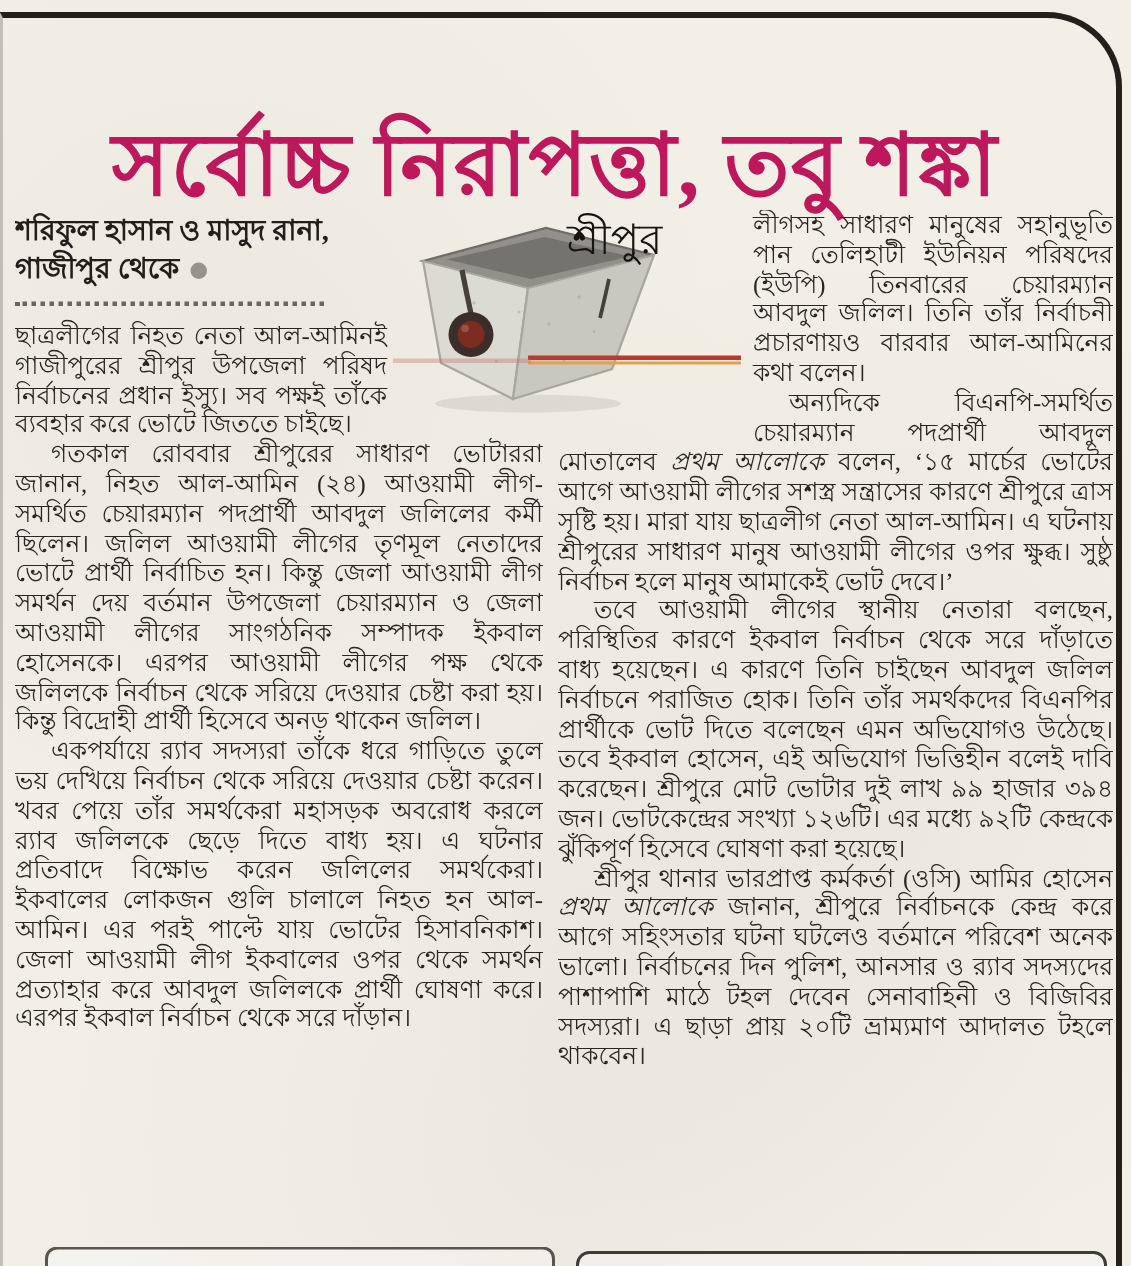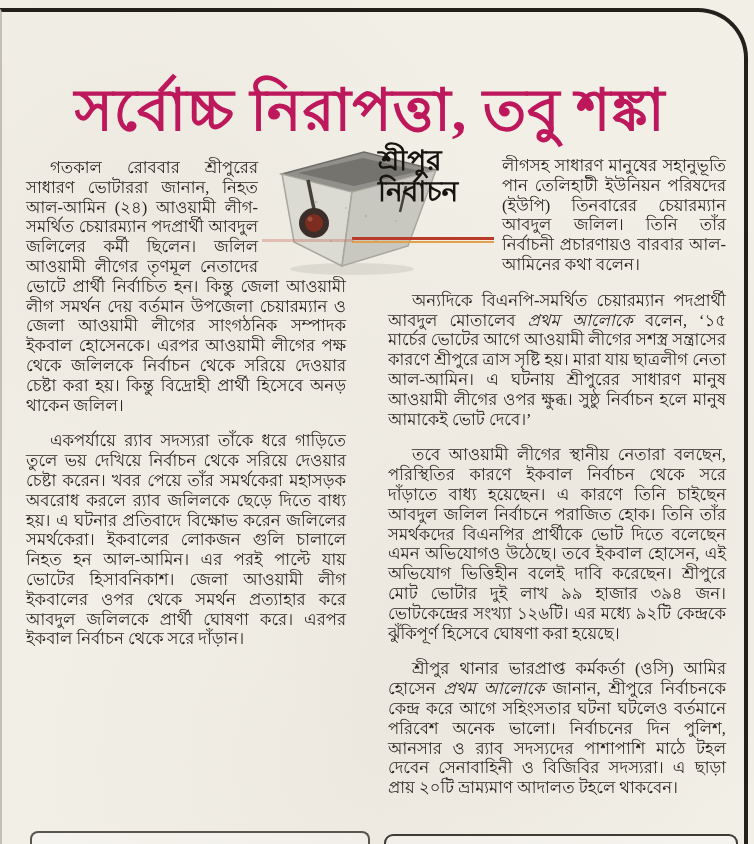--- a/index.html
+++ b/index.html
@@ -39,29 +39,29 @@
   }
   .bullet-dot{
     display:inline-block;width:11px;height:11px;border-radius:50%;
     background:#97938a;margin-left:8px;vertical-align:middle;
   }
   .col{
     position:absolute;font-size:16.5px;line-height:19.8px;
     text-align:justify;overflow:hidden;
     color:#2b2521;
   }
-  .col p{margin:16px;text-indent:24px;}
+  .col p{margin:0;text-indent:24px;}
   .col p.noindent{text-indent:0;}
   .col-left{left:10px;top:142px;width:352px;height:692px;}
   .col-right{left:372px;top:140px;width:370px;height:706px;}
   .spacer-photo{float:right;width:104px;height:118px;}
   .spacer-label{float:left;width:130px;height:143px;}
   .inset-label{
     position:absolute;left:378px;top:145px;width:130px;
-    font-weight:bold;font-size:28px;line-height:31px;color:#17130f;
+    font-weight:normal;font-size:28px;line-height:31px;color:#17130f;
   }
   .red-rule{position:absolute;left:352px;top:237px;width:142px;height:6px;}
   .red-rule .r1{height:3px;background:#b93a2b;}
   .red-rule .r2{height:2px;background:#e2a14e;margin-top:1px;}
   .red-rule-faint{
     position:absolute;left:262px;top:239px;width:92px;height:3px;
     background:#c96a55;opacity:.35;
   }
   .ballot-photo{position:absolute;left:256px;top:146px;width:192px;height:132px;}
   .cut-box{position:absolute;border:2px solid #5a554d;border-bottom:none;background:rgba(255,255,255,.25);}
@@ -104,30 +104,35 @@
     <circle cx="58" cy="77" r="15" fill="#3b2d28"></circle>
     <circle cx="58" cy="77" r="9" fill="#7d2c20"></circle>
     <circle cx="54" cy="73" r="2.5" fill="#a65a48" opacity="0.8"></circle>
 
     <path d="M150,40 C148,49 146,58 144,66" stroke="#46403a" stroke-width="2.5" fill="none"></path>
   </svg>
 </div>
 
 <div class="inset-label">
   <div>শ্রীপুর</div>
-  <div>নির্বাচন</div>
 </div>
 <div class="red-rule">
   <div class="r1"></div>
   <div class="r2"></div>
 </div>
 <div class="red-rule-faint"></div>
 
 <div class="col col-left">
   <div class="spacer-photo"></div>
+  <div class="byline">
+    <div>শরিফুল হাসান ও মাসুদ রানা,</div>
+    <div><span>গাজীপুর থেকে</span><span class="bullet-dot"></span></div>
+    <div class="dash-sep"></div>
+  </div>
+  <p class="noindent">ছাত্রলীগের নিহত নেতা আল-আমিনই গাজীপুরের শ্রীপুর উপজেলা পরিষদ নির্বাচনের প্রধান ইস্যু। সব পক্ষই তাঁকে ব্যবহার করে ভোটে জিততে চাইছে।</p>
   <p>গতকাল রোববার শ্রীপুরের সাধারণ ভোটাররা জানান, নিহত আল-আমিন (২৪) আওয়ামী লীগ-সমর্থিত চেয়ারম্যান পদপ্রার্থী আবদুল জলিলের কর্মী ছিলেন। জলিল আওয়ামী লীগের তৃণমূল নেতাদের ভোটে প্রার্থী নির্বাচিত হন। কিন্তু জেলা আওয়ামী লীগ সমর্থন দেয় বর্তমান উপজেলা চেয়ারম্যান ও জেলা আওয়ামী লীগের সাংগঠনিক সম্পাদক ইকবাল হোসেনকে। এরপর আওয়ামী লীগের পক্ষ থেকে জলিলকে নির্বাচন থেকে সরিয়ে দেওয়ার চেষ্টা করা হয়। কিন্তু বিদ্রোহী প্রার্থী হিসেবে অনড় থাকেন জলিল।</p>
   <p>একপর্যায়ে র‍্যাব সদস্যরা তাঁকে ধরে গাড়িতে তুলে ভয় দেখিয়ে নির্বাচন থেকে সরিয়ে দেওয়ার চেষ্টা করেন। খবর পেয়ে তাঁর সমর্থকেরা মহাসড়ক অবরোধ করলে র‍্যাব জলিলকে ছেড়ে দিতে বাধ্য হয়। এ ঘটনার প্রতিবাদে বিক্ষোভ করেন জলিলের সমর্থকেরা। ইকবালের লোকজন গুলি চালালে নিহত হন আল-আমিন। এর পরই পাল্টে যায় ভোটের হিসাবনিকাশ। জেলা আওয়ামী লীগ ইকবালের ওপর থেকে সমর্থন প্রত্যাহার করে আবদুল জলিলকে প্রার্থী ঘোষণা করে। এরপর ইকবাল নির্বাচন থেকে সরে দাঁড়ান।</p>
 </div>
 
 <div class="col col-right">
   <div class="spacer-label"></div>
   <p class="noindent">লীগসহ সাধারণ মানুষের সহানুভূতি পান তেলিহাটী ইউনিয়ন পরিষদের (ইউপি) তিনবারের চেয়ারম্যান আবদুল জলিল। তিনি তাঁর নির্বাচনী প্রচারণায়ও বারবার আল-আমিনের কথা বলেন।</p>
   <p>অন্যদিকে বিএনপি-সমর্থিত চেয়ারম্যান পদপ্রার্থী আবদুল মোতালেব <i>প্রথম আলোকে</i> বলেন, ‘১৫ মার্চের ভোটের আগে আওয়ামী লীগের সশস্ত্র সন্ত্রাসের কারণে শ্রীপুরে ত্রাস সৃষ্টি হয়। মারা যায় ছাত্রলীগ নেতা আল-আমিন। এ ঘটনায় শ্রীপুরের সাধারণ মানুষ আওয়ামী লীগের ওপর ক্ষুব্ধ। সুষ্ঠু নির্বাচন হলে মানুষ আমাকেই ভোট দেবে।’</p>
   <p>তবে আওয়ামী লীগের স্থানীয় নেতারা বলছেন, পরিস্থিতির কারণে ইকবাল নির্বাচন থেকে সরে দাঁড়াতে বাধ্য হয়েছেন। এ কারণে তিনি চাইছেন আবদুল জলিল নির্বাচনে পরাজিত হোক। তিনি তাঁর সমর্থকদের বিএনপির প্রার্থীকে ভোট দিতে বলেছেন এমন অভিযোগও উঠেছে। তবে ইকবাল হোসেন, এই অভিযোগ ভিত্তিহীন বলেই দাবি করেছেন। শ্রীপুরে মোট ভোটার দুই লাখ ৯৯ হাজার ৩৯৪ জন। ভোটকেন্দ্রের সংখ্যা ১২৬টি। এর মধ্যে ৯২টি কেন্দ্রকে ঝুঁকিপূর্ণ হিসেবে ঘোষণা করা হয়েছে।</p>
   <p>শ্রীপুর থানার ভারপ্রাপ্ত কর্মকর্তা (ওসি) আমির হোসেন <i>প্রথম আলোকে</i> জানান, শ্রীপুরে নির্বাচনকে কেন্দ্র করে আগে সহিংসতার ঘটনা ঘটলেও বর্তমানে পরিবেশ অনেক ভালো। নির্বাচনের দিন পুলিশ, আনসার ও র‍্যাব সদস্যদের পাশাপাশি মাঠে টহল দেবেন সেনাবাহিনী ও বিজিবির সদস্যরা। এ ছাড়া প্রায় ২০টি ভ্রাম্যমাণ আদালত টহলে থাকবেন।</p>

